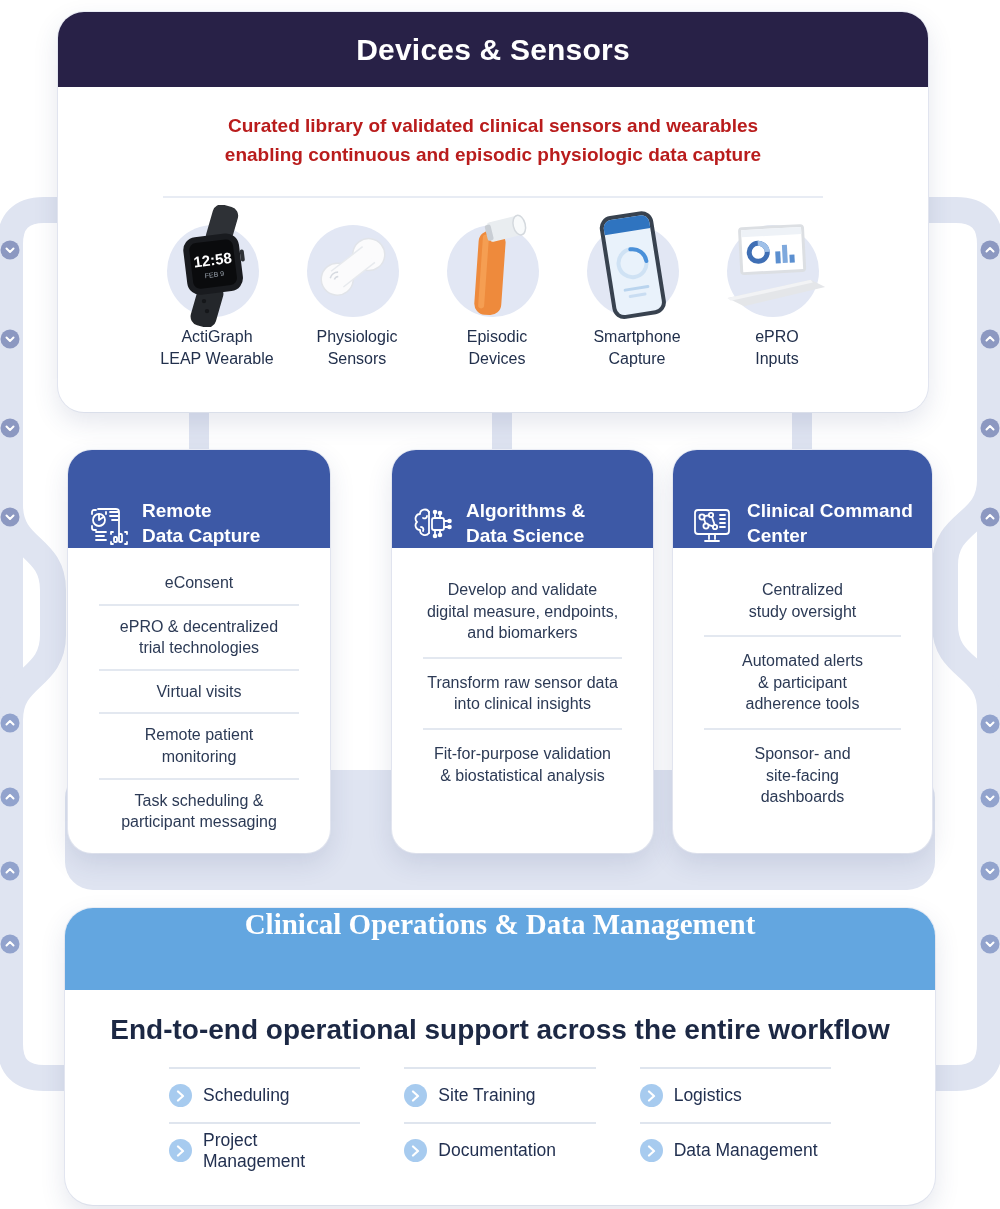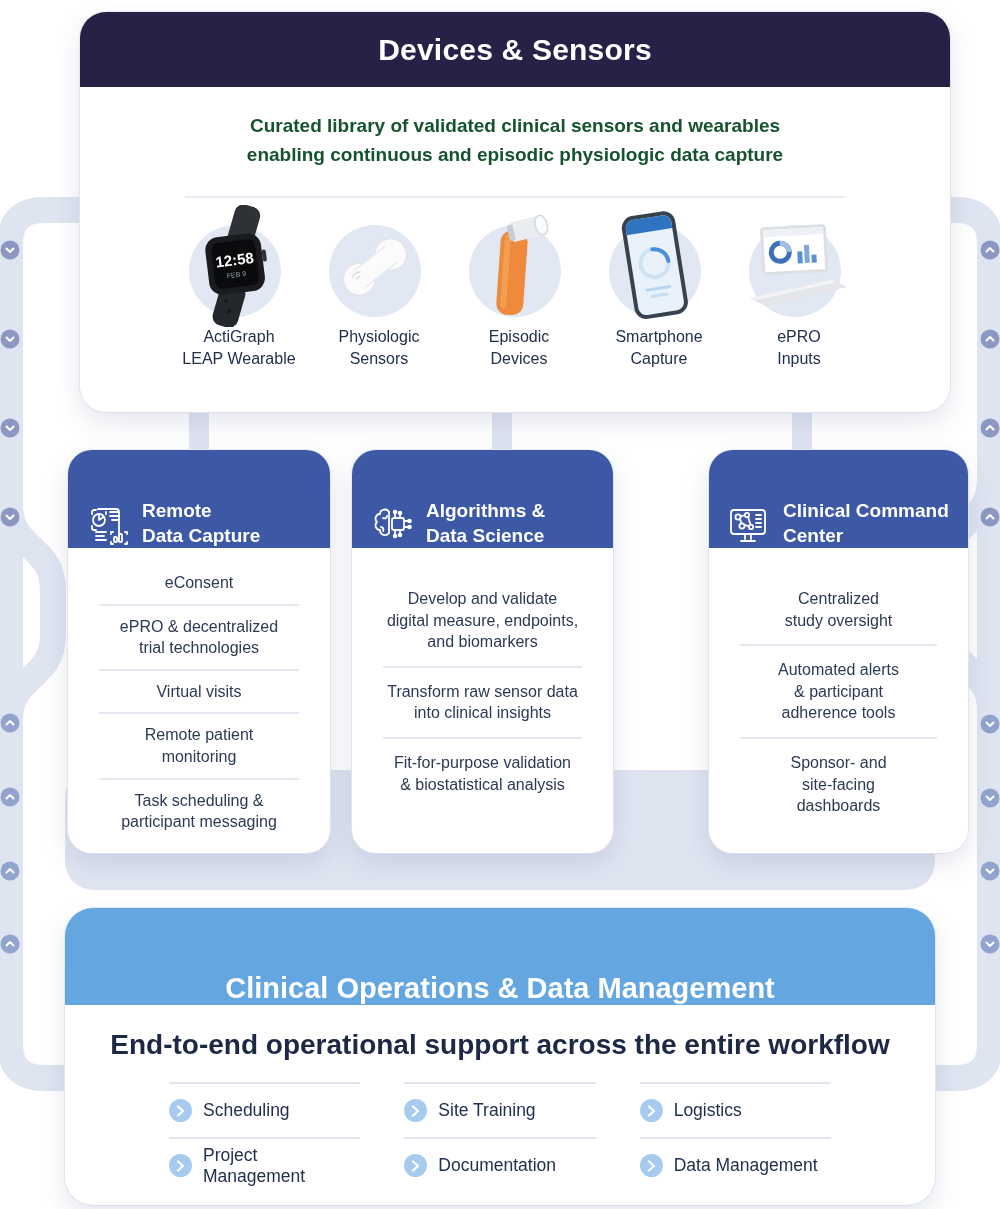--- a/index.html
+++ b/index.html
@@ -4,50 +4,50 @@
 <style>
   html,body{margin:0;padding:0;background:#ffffff;}
   #stage{position:relative;width:1000px;height:1209px;background:#ffffff;overflow:hidden;
          font-family:"Liberation Sans", sans-serif;color:#22304c;}
   #pipes{position:absolute;left:0;top:0;z-index:0;}
   .card{position:absolute;z-index:1;border-radius:26px;overflow:hidden;
         box-shadow:0 10px 26px rgba(45,62,118,.13), 0 0 0 1px #eef1f8;background:#fff;}
   .pre{white-space:pre-line;}
 
   
-  #devices-card{left:80px;top:12px;width:870px;height:400px;}
+  #devices-card{left:58px;top:12px;width:870px;height:400px;}
   #devices-header{height:75px;background:#282147;display:flex;align-items:center;justify-content:center;}
   #devices-header h1{margin:0;color:#fff;font-size:30px;font-weight:800;letter-spacing:.2px;}
   #devices-sub{margin:25px auto 0;text-align:center;font-size:19px;font-weight:700;
-               color:#14532d;line-height:1.5;}
+               color:#b91c1c;line-height:1.5;}
   #devices-divider{position:absolute;left:105px;right:105px;top:184px;height:2px;background:#e8ecf4;}
   #dev-row{position:absolute;left:0;right:0;top:213px;display:flex;justify-content:center;}
   .dev-col{width:140px;display:flex;flex-direction:column;align-items:center;}
   .tile{position:relative;width:92px;height:92px;border-radius:50%;background:#e2e7f4;}
   .art{position:absolute;left:50%;top:50%;transform:translate(-50%,-54%);}
   .dev-label{margin-top:9px;text-align:center;font-size:16px;font-weight:500;
              color:#22304c;line-height:1.35;margin-left:8px;}
 
   
   .pillar{top:450px;height:403px;border-radius:24px;}
   #pillar-0{left:68px;width:262px;}
-  #pillar-1{left:352px;width:261px;}
-  #pillar-2{left:709px;width:259px;}
+  #pillar-1{left:392px;width:261px;}
+  #pillar-2{left:673px;width:259px;}
   .pillar-header{height:98px;background:#3d59a6;display:flex;align-items:flex-end;padding:0 12px 0 16px;gap:12px;}
   .pillar-header .picon{flex:0 0 46px;}
   .pillar-title{color:#fff;font-size:19px;font-weight:700;line-height:1.28;margin:0;}
-  .pillar-body{display:flex;flex-direction:column;padding:14px 0 10px;}
+  .pillar-body{display:flex;flex-direction:column;padding:14px 0 10px;align-items:center;}
   .pitem{padding:10px 10px;text-align:center;font-size:16px;color:#2c3a55;line-height:1.35;font-weight:500;}
   .pillar-body .pdiv{height:2px;background:#e3e8f0;width:76%;margin:0 auto;}
   #pillar-1 .pitem, #pillar-2 .pitem{padding:13px 6px;}
-  #pillar-1 .pillar-body, #pillar-2 .pillar-body{padding-top:27px;}
+  #pillar-1 .pillar-body, #pillar-2 .pillar-body{padding-top:18px;}
 
   
   #ops-card{left:65px;top:908px;width:870px;height:297px;border-radius:28px;}
-  #ops-header{height:97px;background:#63a6e0;display:flex;align-items:flex-end;justify-content:center;}
+  #ops-header{height:82px;background:#63a6e0;display:flex;align-items:flex-start;justify-content:center;font-family:Liberation Serif, serif;}
   #ops-header h1{margin:0;color:#fff;font-size:29px;font-weight:800;}
   #ops-sub{margin:24px auto 0;text-align:center;font-size:28px;font-weight:700;color:#1c2844;}
   #ops-grid{margin:21px auto 0;width:662px;display:flex;gap:44px;}
   .ops-col{width:200px;}
   .ops-div{height:2px;background:#dfe5ee;}
   .ops-item{height:53px;display:flex;align-items:center;gap:11px;}
   .bullet{flex:0 0 23px;height:23px;border-radius:50%;background:#a7cbef;
           display:flex;align-items:center;justify-content:center;}
   .ops-label{font-size:17.5px;color:#223050;font-weight:500;}
 </style>

